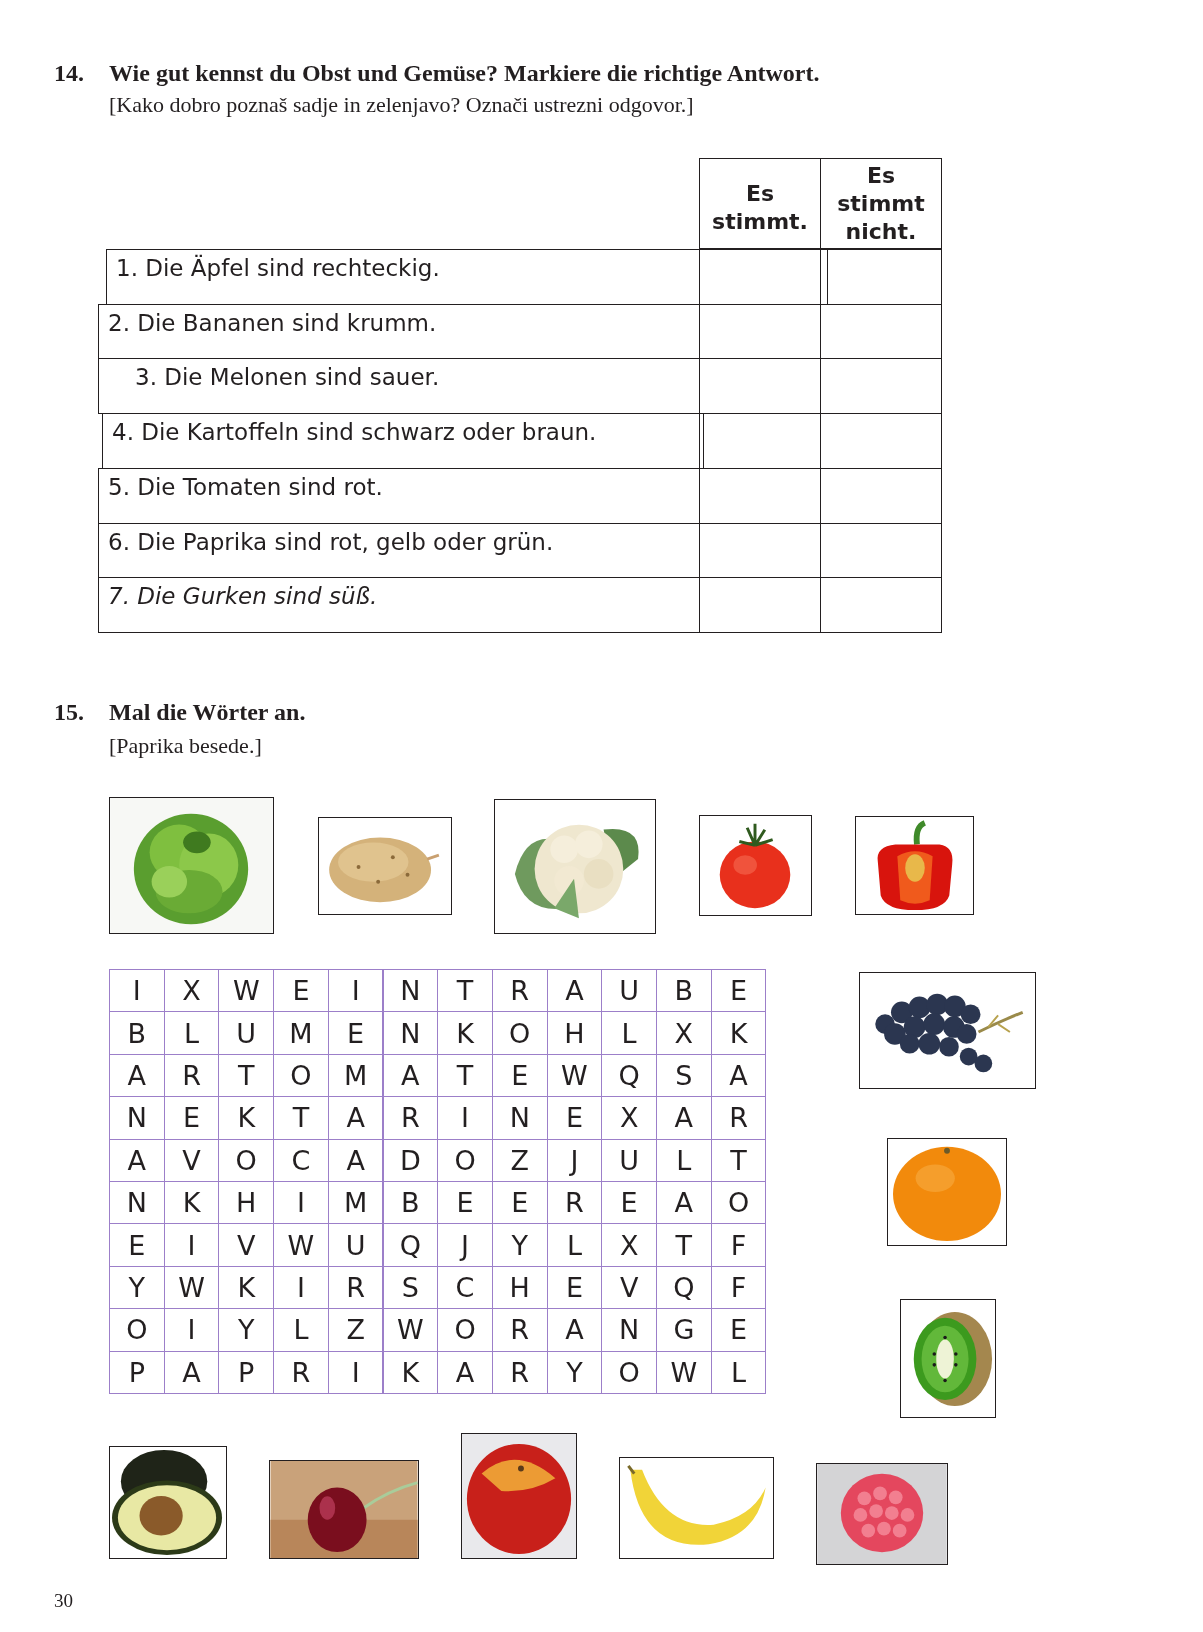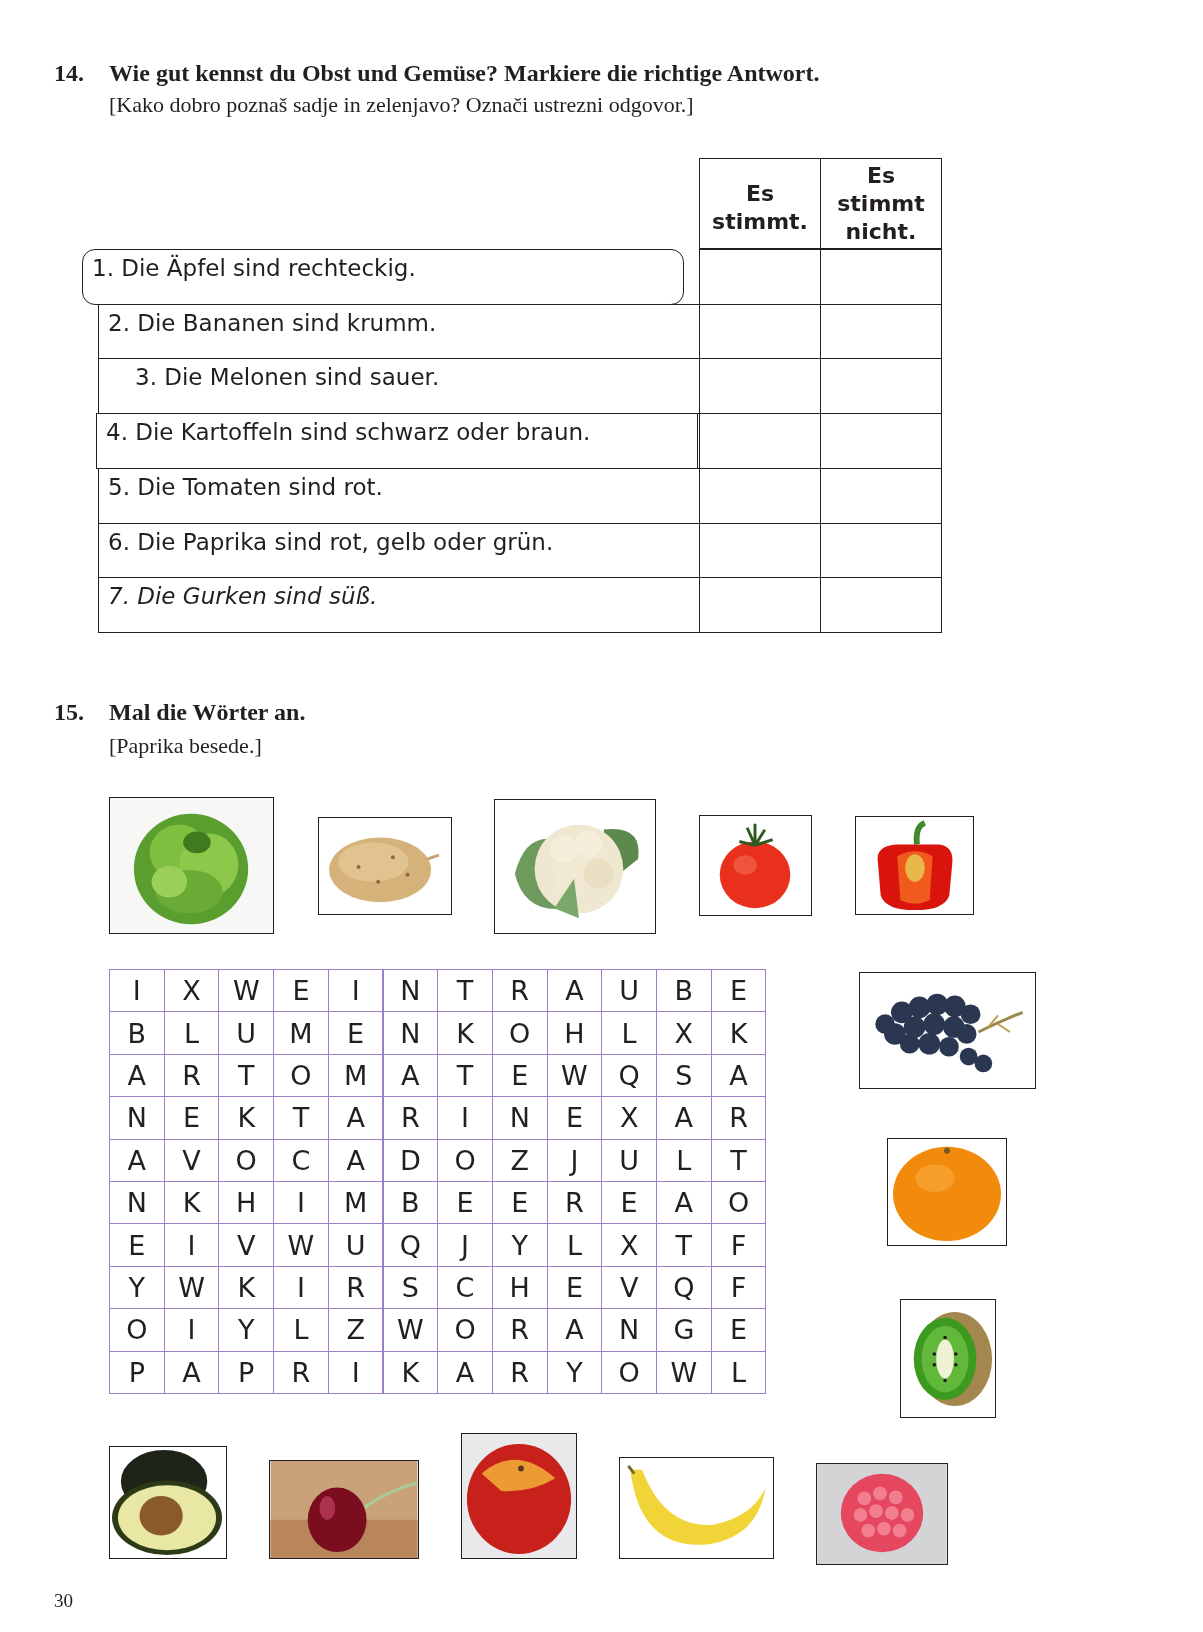--- a/index.html
+++ b/index.html
@@ -46,36 +46,36 @@
   </div>
   <div class="tbl-cell tbl-head sans" style="left:820px; top:158px; width:122px; height:91px;">
     <div>
       <div>Es</div>
       <div>stimmt</div>
       <div>nicht.</div>
     </div>
   </div>
   <div id="table-rows">
       <div>
-        <div class="tbl-cell tbl-text sans" style="left: 82px; top: 249px; width: 602px; height: 56px; border-radius: 13px;">1. Die Äpfel sind rechteckig.</div>
+        <div class="tbl-cell tbl-text sans" style="left: 106px; top: 249px; width: 722px; height: 56px;">1. Die Äpfel sind rechteckig.</div>
         <div class="tbl-cell" style="left: 699px; top: 249px; width: 122px; height: 56px;"></div>
         <div class="tbl-cell" style="left: 820px; top: 249px; width: 122px; height: 56px;"></div>
       </div>
       <div>
         <div class="tbl-cell tbl-text sans" style="left: 98px; top: 304px; width: 602px; height: 55px;">2. Die Bananen sind krumm.</div>
         <div class="tbl-cell" style="left: 699px; top: 304px; width: 122px; height: 55px;"></div>
         <div class="tbl-cell" style="left: 820px; top: 304px; width: 122px; height: 55px;"></div>
       </div>
       <div>
         <div class="tbl-cell tbl-text sans" style="left: 98px; top: 358px; width: 602px; height: 56px; padding-left: 36px;">3. Die Melonen sind sauer.</div>
         <div class="tbl-cell" style="left: 699px; top: 358px; width: 122px; height: 56px;"></div>
         <div class="tbl-cell" style="left: 820px; top: 358px; width: 122px; height: 56px;"></div>
       </div>
       <div>
-        <div class="tbl-cell tbl-text sans" style="left: 96px; top: 413px; width: 602px; height: 56px;">4. Die Kartoffeln sind schwarz oder braun.</div>
+        <div class="tbl-cell tbl-text sans" style="left: 102px; top: 413px; width: 602px; height: 56px;">4. Die Kartoffeln sind schwarz oder braun.</div>
         <div class="tbl-cell" style="left: 699px; top: 413px; width: 122px; height: 56px;"></div>
         <div class="tbl-cell" style="left: 820px; top: 413px; width: 122px; height: 56px;"></div>
       </div>
       <div>
         <div class="tbl-cell tbl-text sans" style="left: 98px; top: 468px; width: 602px; height: 56px;">5. Die Tomaten sind rot.</div>
         <div class="tbl-cell" style="left: 699px; top: 468px; width: 122px; height: 56px;"></div>
         <div class="tbl-cell" style="left: 820px; top: 468px; width: 122px; height: 56px;"></div>
       </div>
       <div>
         <div class="tbl-cell tbl-text sans" style="left: 98px; top: 523px; width: 602px; height: 55px;">6. Die Paprika sind rot, gelb oder grün.</div>

